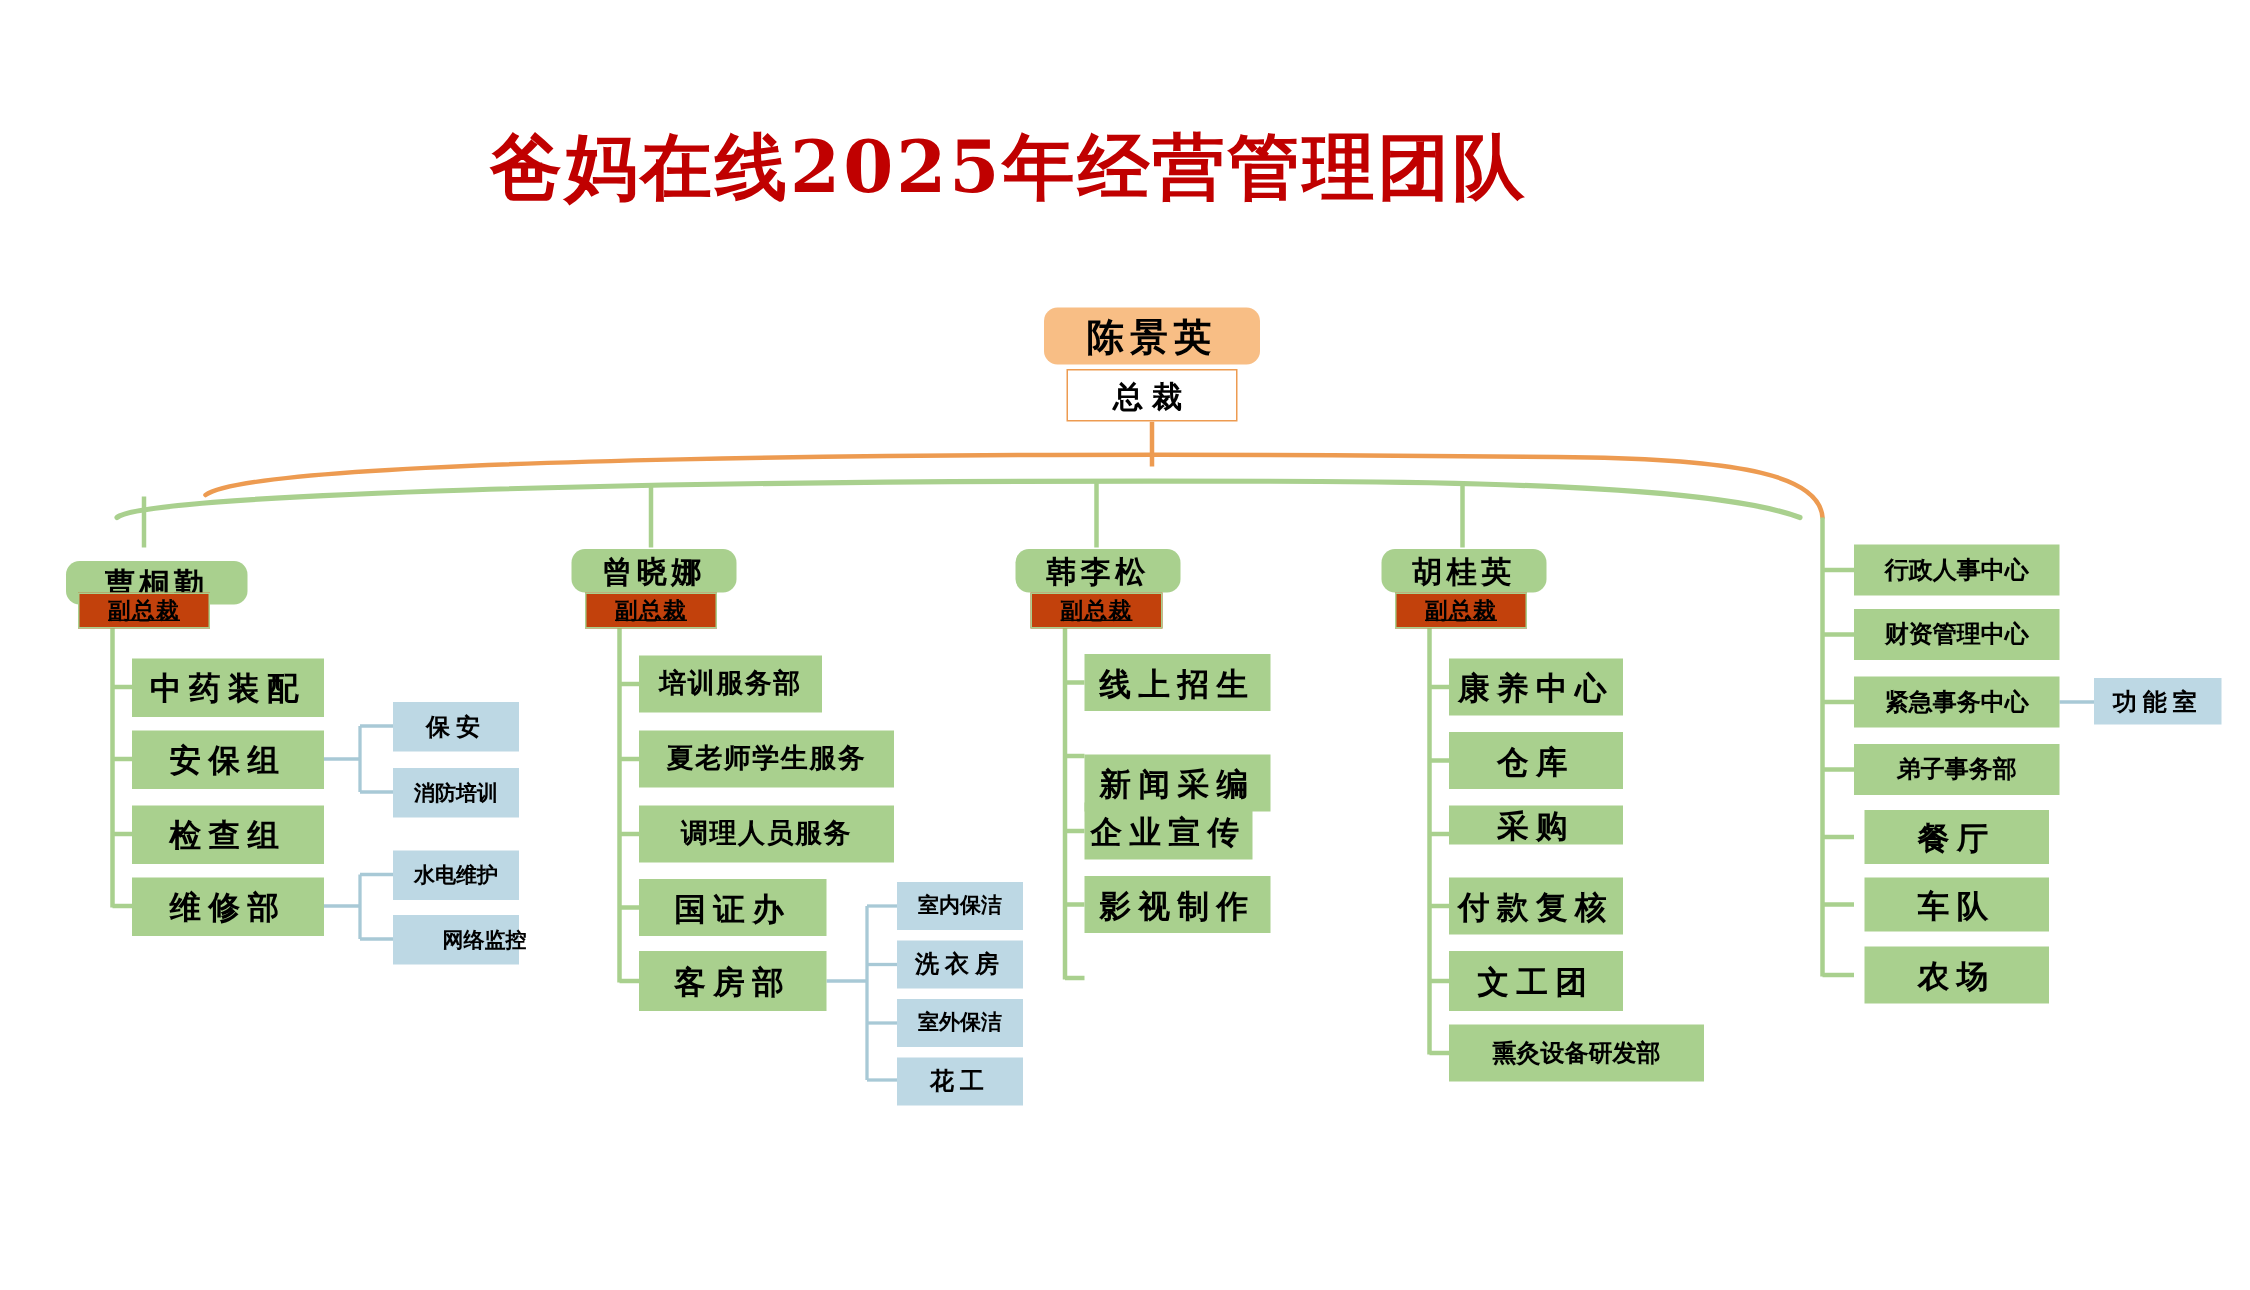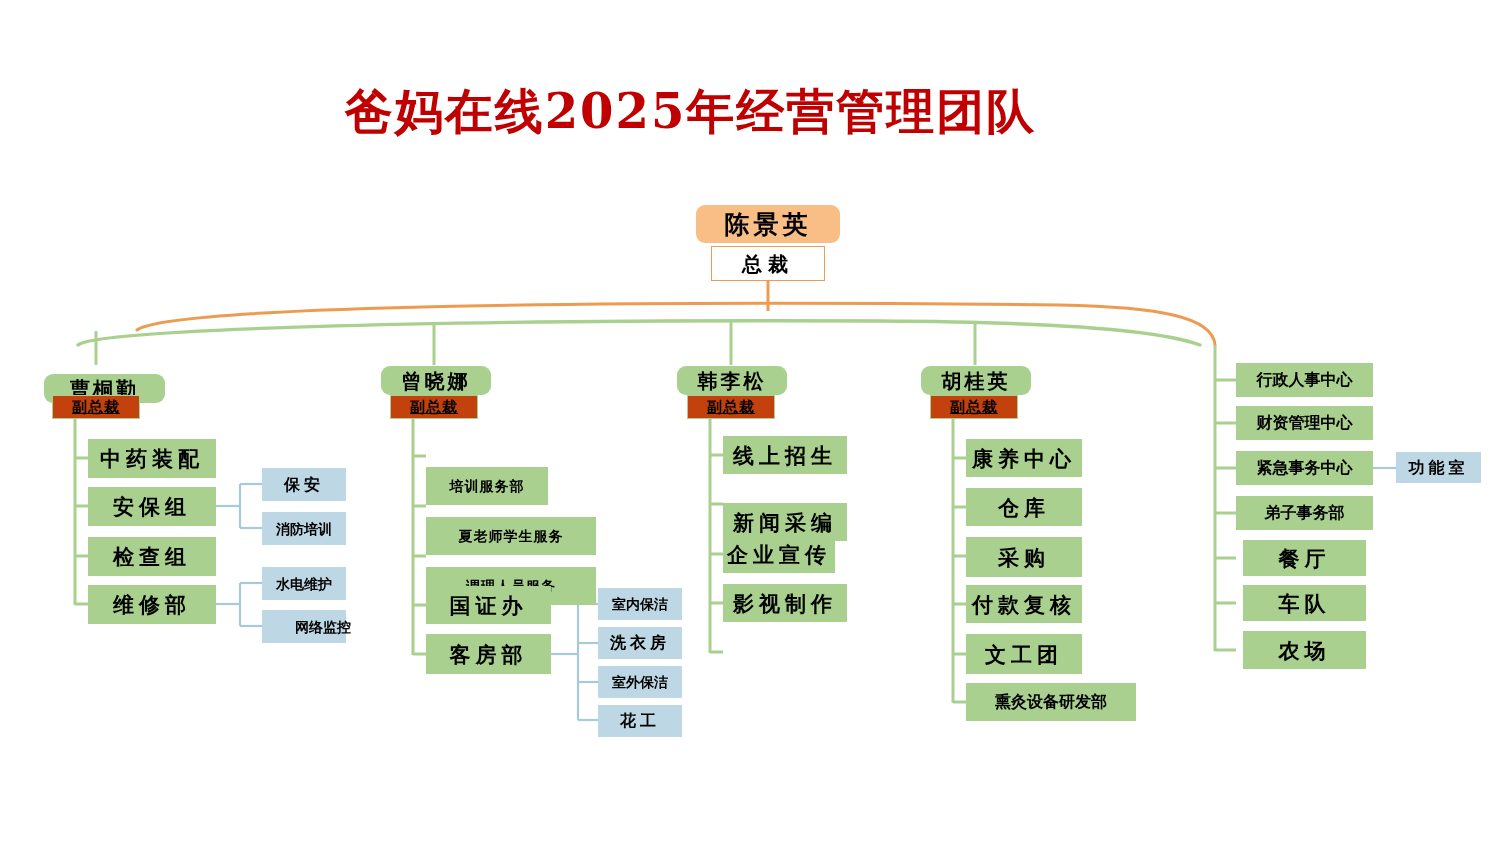--- a/index.html
+++ b/index.html
@@ -14,21 +14,20 @@
   #wires{position:absolute;left:0;top:0;width:1500px;height:860px;}
 
   .title{
     position:absolute;left:0;top:80px;width:1345px;
     text-align:center;
     font-size:48px;font-weight:bold;
     color:#C00000;
     letter-spacing:2px;
     font-family:"DejaVu Serif","Liberation Serif",serif;
     white-space:nowrap;
-    margin-left:18px;
   }
 
   .node{
     position:absolute;
     box-sizing:border-box;
     display:flex;align-items:center;justify-content:center;
     text-align:center;
     color:#000;
     font-weight:bold;
     line-height:1;
@@ -64,21 +63,21 @@
     letter-spacing:1px;
     text-decoration:underline;
   }
 
   
   .green{
     background:#A9D08E;
     font-size:21px;
     letter-spacing:5px;
   }
-  .green.sm{font-size:14px;letter-spacing:1px;margin-top:30px;}
+  .green.sm{font-size:18px;letter-spacing:1px;}
   .green.xs{font-size:16px;letter-spacing:0px;}
 
   
   .blue{
     background:#BDD8E4;
     font-size:16px;
     letter-spacing:4px;
   }
   .blue.sm{font-size:14px;letter-spacing:0px;}
 </style>
@@ -195,21 +194,21 @@
   <div class="node green" style="left:723px;top:436px;width:124px;height:38px;">线上招生</div>
   <div class="node green" style="left:723px;top:485px;width:124px;height:38px;margin-top:18px;">新闻采编</div>
   <div class="node green" style="left:723px;top:535px;width:112px;height:38px;">企业宣传</div>
   <div class="node green" style="left:723px;top:584px;width:124px;height:38px;">影视制作</div>
 
   <div class="node vp-name" style="left:921px;top:366px;width:110px;height:29px;">胡桂英</div>
   <div class="node vp-title" style="left:930px;top:395px;width:88px;height:24px;">副总裁</div>
 
   <div class="node green" style="left:966px;top:439px;width:116px;height:38px;">康养中心</div>
   <div class="node green" style="left:966px;top:488px;width:116px;height:38px;">仓库</div>
-  <div class="node green" style="left:966px;top:537px;width:116px;height:40px;">采购</div>
+  <div class="node green" style="left:966px;top:537px;width:116px;height:26px;">采购</div>
   <div class="node green" style="left:966px;top:585px;width:116px;height:38px;">付款复核</div>
   <div class="node green" style="left:966px;top:634px;width:116px;height:40px;">文工团</div>
   <div class="node green xs" style="left:966px;top:683px;width:170px;height:38px;">熏灸设备研发部</div>
 
   <div class="node green xs" style="left:1236px;top:363px;width:137px;height:34px;">行政人事中心</div>
   <div class="node green xs" style="left:1236px;top:406px;width:137px;height:34px;">财资管理中心</div>
   <div class="node green xs" style="left:1236px;top:451px;width:137px;height:34px;">紧急事务中心</div>
   <div class="node green xs" style="left:1236px;top:496px;width:137px;height:34px;">弟子事务部</div>
   <div class="node green" style="left:1243px;top:540px;width:123px;height:36px;">餐厅</div>
   <div class="node green" style="left:1243px;top:585px;width:123px;height:36px;">车队</div>

